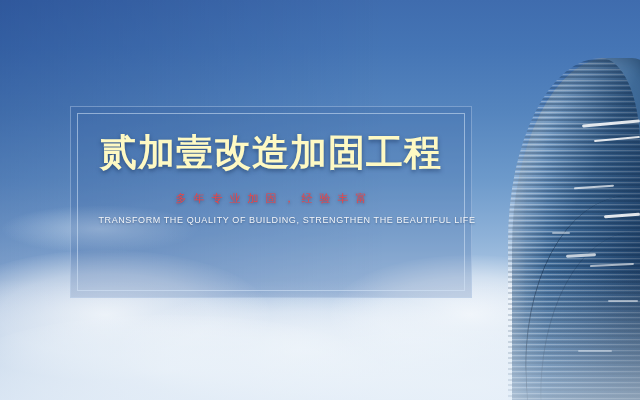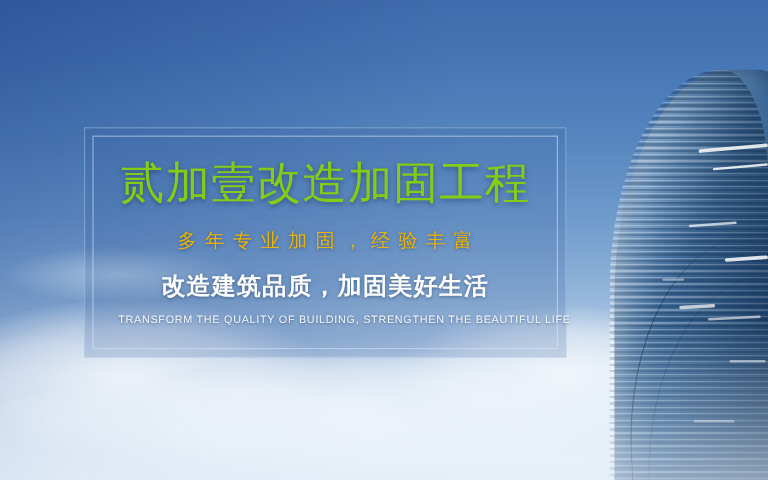--- a/index.html
+++ b/index.html
@@ -190,32 +190,32 @@
     position: absolute;
     inset: 0;
     display: flex;
     flex-direction: column;
     align-items: center;
     justify-content: flex-start;
     padding-top: 26px;
     box-sizing: border-box;
   }
   .title-main {
-    color: #84cc16;
+    color: #fef9c3;
     font-size: 37px;
-    font-weight: normal;
+    font-weight: bold;
     letter-spacing: 1px;
     line-height: 1.1;
     text-shadow: 0 2px 4px rgba(20,45,85,0.55);
     white-space: nowrap;
   }
   .title-sub {
     margin-top: 17px;
-    color: #eab308;
-    font-size: 16px;
+    color: #ef4444;
+    font-size: 11px;
     font-weight: normal;
     letter-spacing: 7px;
     text-indent: 7px;
     text-shadow: 0 1px 3px rgba(20,45,85,0.5);
     white-space: nowrap;
   }
   .title-slogan {
     margin-top: 13px;
     color: #ffffff;
     font-size: 20px;
@@ -267,18 +267,17 @@
     <div class="glint g8"></div>
     <div class="glint g9"></div>
     <div class="tower-haze"></div>
   </div>
 
   <div class="panel">
     <div class="panel-inner-border"></div>
     <div class="panel-content">
       <div class="title-main">贰加壹改造加固工程</div>
       <div class="title-sub">多年专业加固，经验丰富</div>
-      <div class="title-slogan">改造建筑品质，加固美好生活</div>
       <div class="title-en">TRANSFORM THE QUALITY OF BUILDING, STRENGTHEN THE BEAUTIFUL LIFE</div>
     </div>
   </div>
 
 </div>
 
 </body></html>

